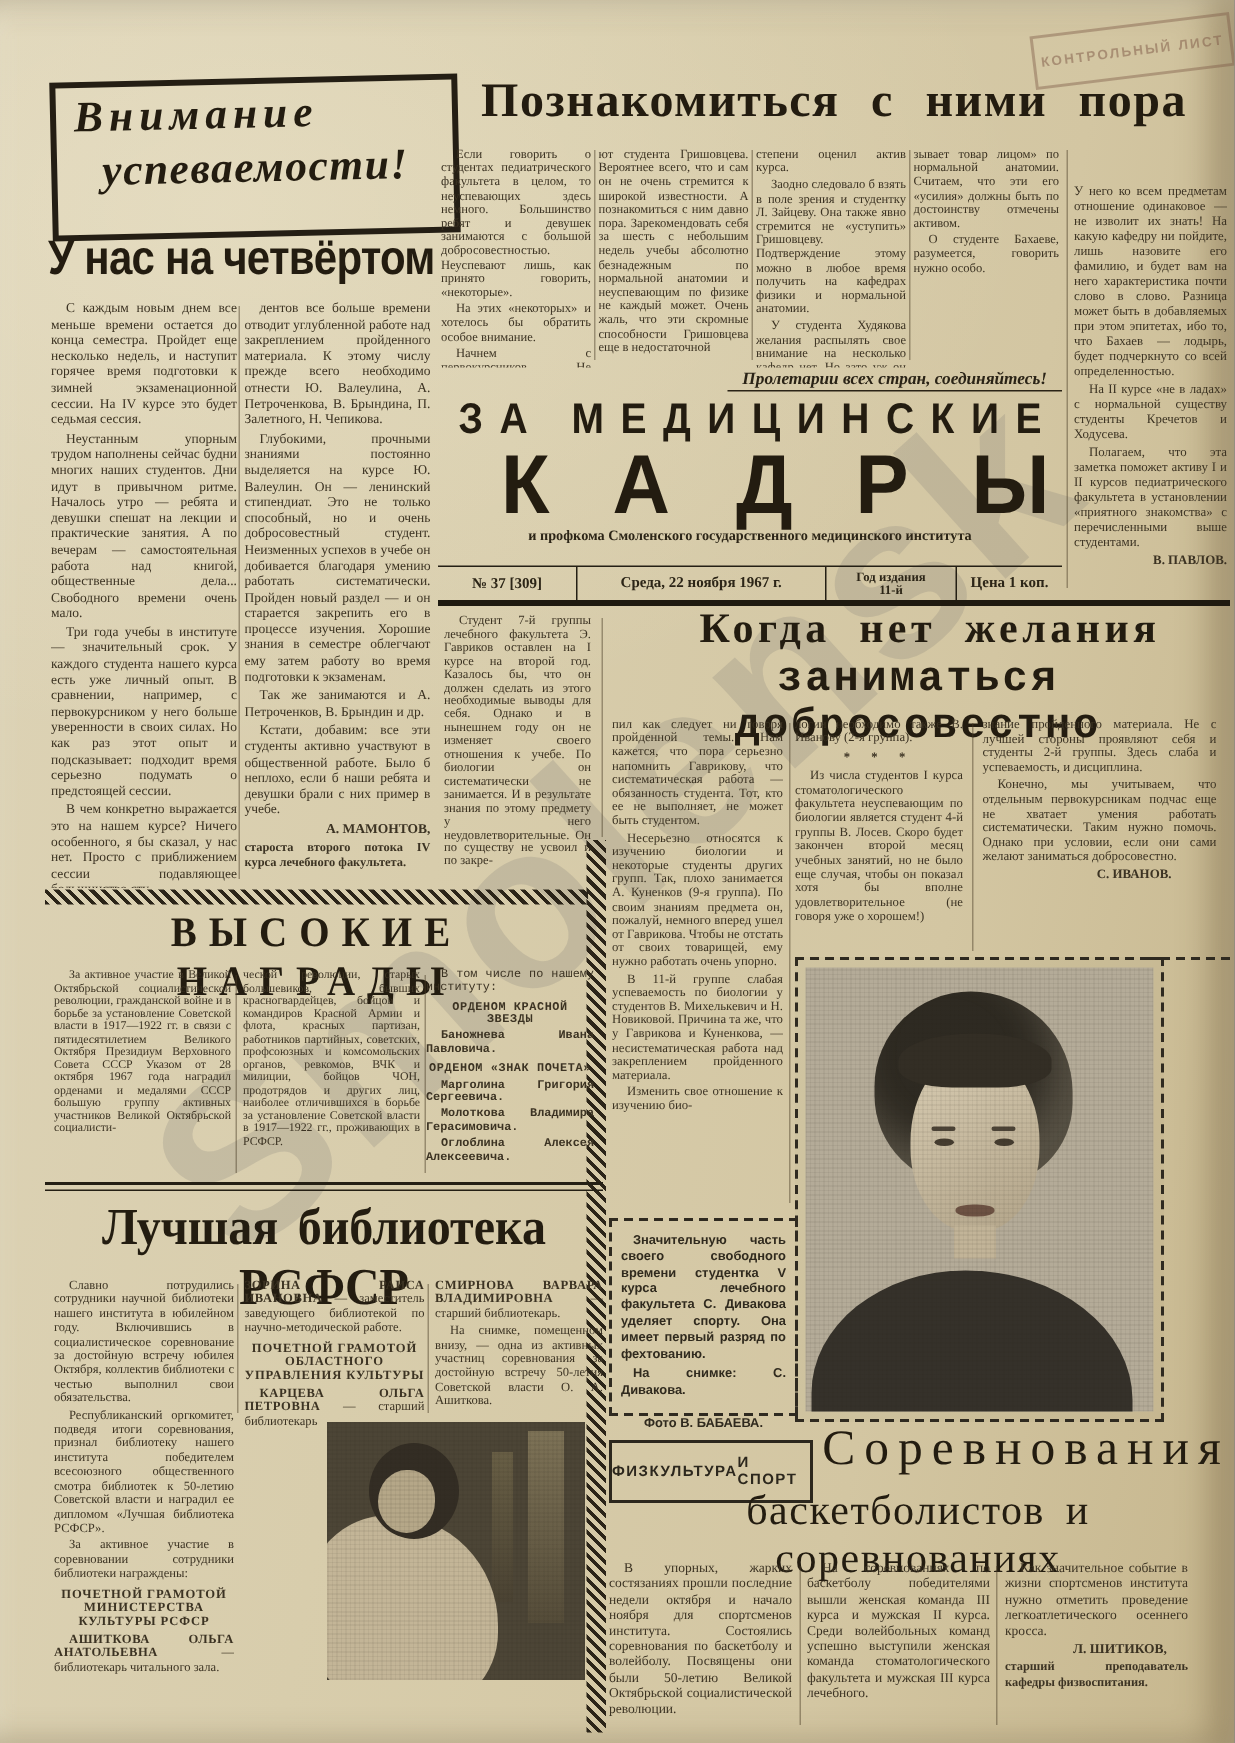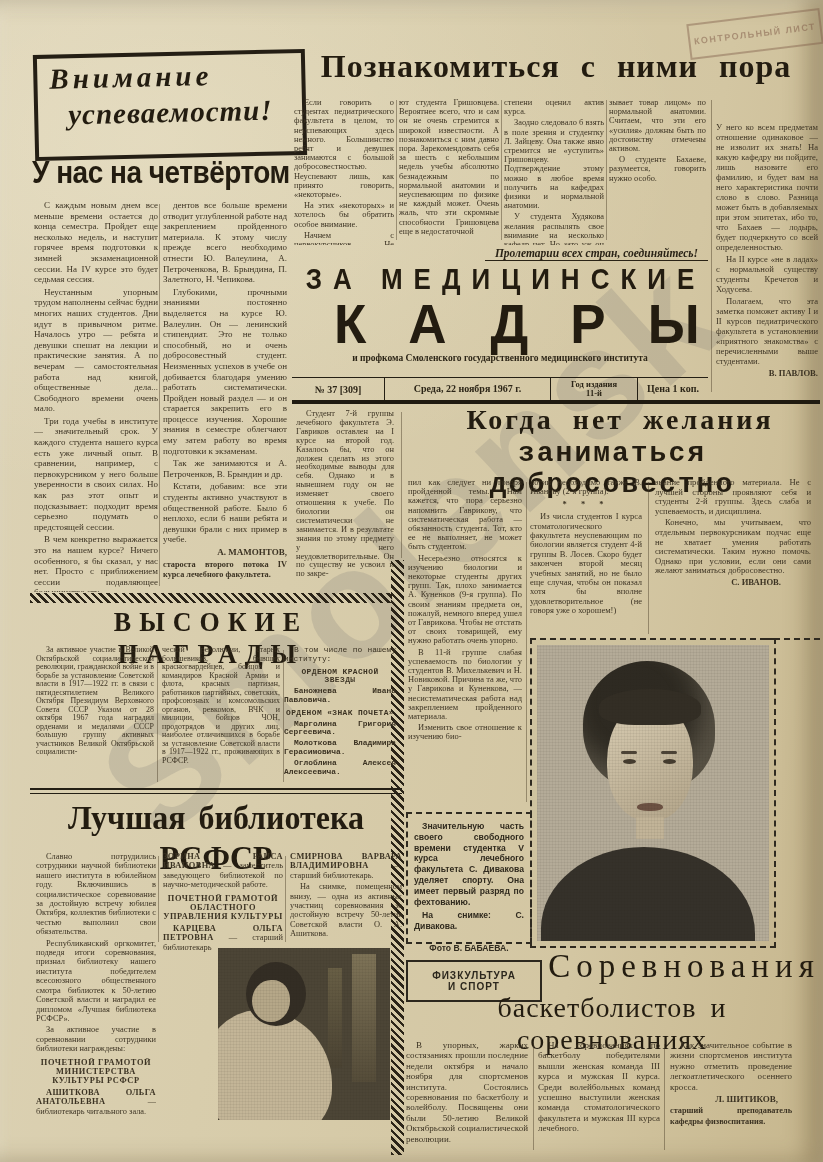--- a/index.html
+++ b/index.html
@@ -232,21 +232,21 @@
   <div class="abs" style="left:764px; top:638px; width:56px; height:0; border-top:2px dashed #2f2a20;"></div>
 
   <div class="abs dash" style="left:406px; top:812px; width:110px; height:114px; padding:7px 6px;
               font-family:'Liberation Sans',sans-serif; font-weight:bold; font-size:8.6px; line-height:10.8px;
               color:#302a1e; text-align:justify;">
     <p style="margin:0 0 3px; text-indent:8px;">Значительную часть своего свободного времени студентка V курса лечебного факультета С. Дивакова уделяет спорту. Она имеет первый разряд по фехтованию.</p>
     <p style="margin:0 0 3px; text-indent:8px;">На снимке: С. Дивакова.</p>
     <p style="margin:11px; text-align:center;">Фото В. БАБАЕВА.</p>
   </div>
 
-  <div class="abs" style="left:406px; top:960px; width:132px; height:38px; border:2px solid #2c271d; display:flex; flex-direction:column;
+  <div class="abs" style="left:406px; top:960px; width:132px; height:38px; border:2px solid #2c271d; display:flex; flex-direction:row;
               align-items:center; justify-content:center; font-family:'Liberation Sans',sans-serif; font-weight:bold;
               font-size:10px; letter-spacing:1px; color:#2c271d;">
     <div>ФИЗКУЛЬТУРА</div>
     <div>И СПОРТ</div>
   </div>
   <div class="abs hl" style="left:548px; top:948px; width:272px; text-align:center; font-size:33px; letter-spacing:6px;">Соревнования</div>
   <div class="abs hl" style="left:402px; top:992px; width:420px; text-align:center; font-size:28px; letter-spacing:1px; word-spacing:6px;">баскетболистов и соревнованиях</div>
   <div class="col fs" style="left:406px; top:1040px; width:122px; height:118px;">
     <p>В упорных, жарких состязаниях прошли последние недели октября и начало ноября для спортсменов института. Состоялись соревнования по баскетболу и волейболу. Посвящены они были 50-летию Великой Октябрьской социалистической революции.</p>
   </div>

